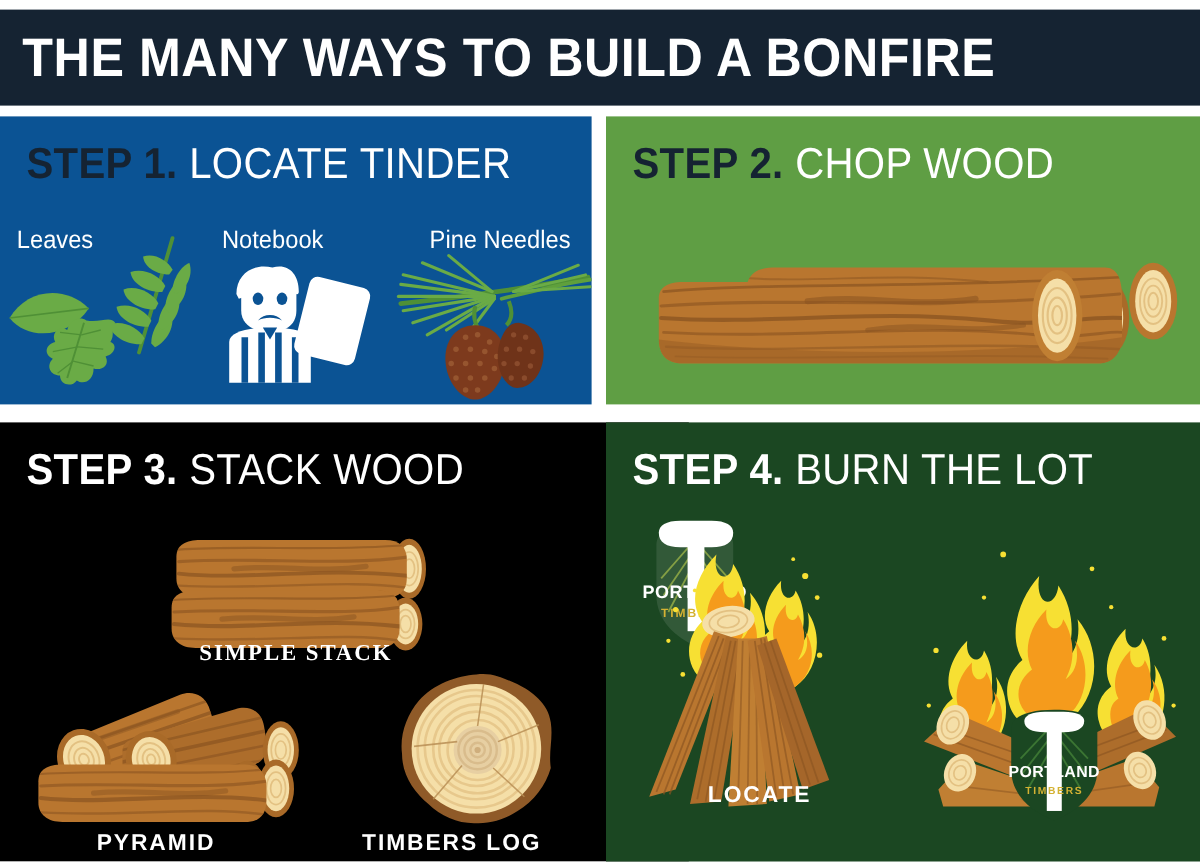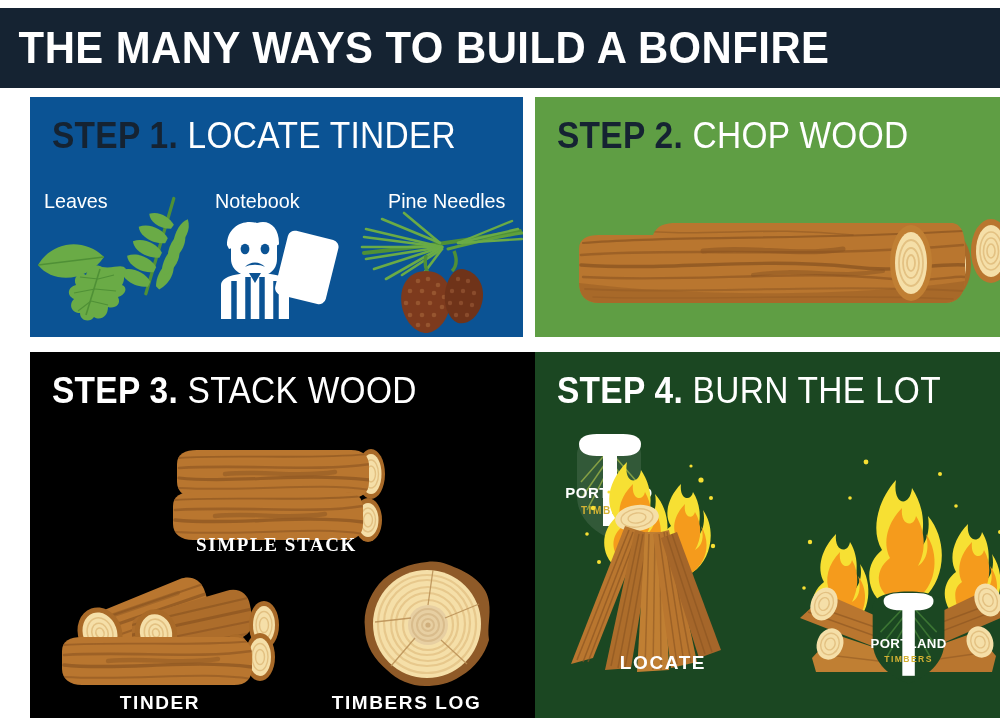--- a/index.html
+++ b/index.html
@@ -26,21 +26,20 @@
     transform: scaleX(0.93);
     transform-origin: left center;
     padding-left: 20px;
     white-space: nowrap;
   }
 
   
   .panel {
     position: absolute;
     overflow: hidden;
-    margin-left: 30px;
   }
   .p1 { left: 0;   top: 97px;  width: 493px; height: 240px; background: #0b5394; }
   .p2 { left: 505px; top: 97px;  width: 526px; height: 240px; background: #5f9e44; }
   .p3 { left: 0;   top: 352px; width: 574px; height: 366px; background: #000000; }
   .p4 { left: 505px; top: 352px; width: 495px; height: 405px; background: #1b4722; }
 
   .panel-title {
     position: absolute; left: 22px; top: 18px;
     font-family: "Liberation Sans Narrow", "Liberation Sans", sans-serif;
     font-weight: 700;
@@ -438,21 +437,21 @@
                  L204 100 C204 112, 198 118, 186 118 L34 118 C22 118, 14 112, 14 102 Z" fill="#b9762f"></path>
         <g clip-path="url(#py-bot)" stroke="#8a5421" fill="none" stroke-linecap="round">
           <path d="M16 78 C80 74, 150 80, 204 74" stroke-width="1.8" opacity="0.6"></path>
           <path d="M16 88 C80 84, 150 92, 204 84" stroke-width="2.6" opacity="0.6"></path>
           <path d="M16 98 C70 104, 140 92, 204 100" stroke-width="3.4" opacity="0.7"></path>
           <path d="M16 110 C90 114, 150 104, 204 112" stroke-width="2" opacity="0.55"></path>
           <path d="M60 94 C100 90, 130 98, 170 92" stroke-width="4.4" opacity="0.45"></path>
         </g>
       </svg>
     </div>
-    <div class="caption" style="left:0; top:340px; width:260px;">TINDER</div>
+    <div class="caption" style="left:0; top:340px; width:260px;">PYRAMID</div>
 
     <div class="art" style="left:333px; top:208px;">
       <svg width="128" height="128" viewBox="0 0 128 128">
 
         <path d="M64 2 C78 0, 88 6, 98 10 C110 16, 124 26, 126 42
                  C128 56, 124 66, 126 80 C122 94, 112 108, 98 116
                  C86 124, 74 126, 62 126 C48 126, 34 120, 24 110
                  C12 100, 2 86, 2 68 C0 52, 6 36, 16 24 C28 10, 48 3, 64 2 Z" fill="#8f5a28"></path>
 
         <circle cx="64" cy="64" r="54" fill="#f5dfa8"></circle>

